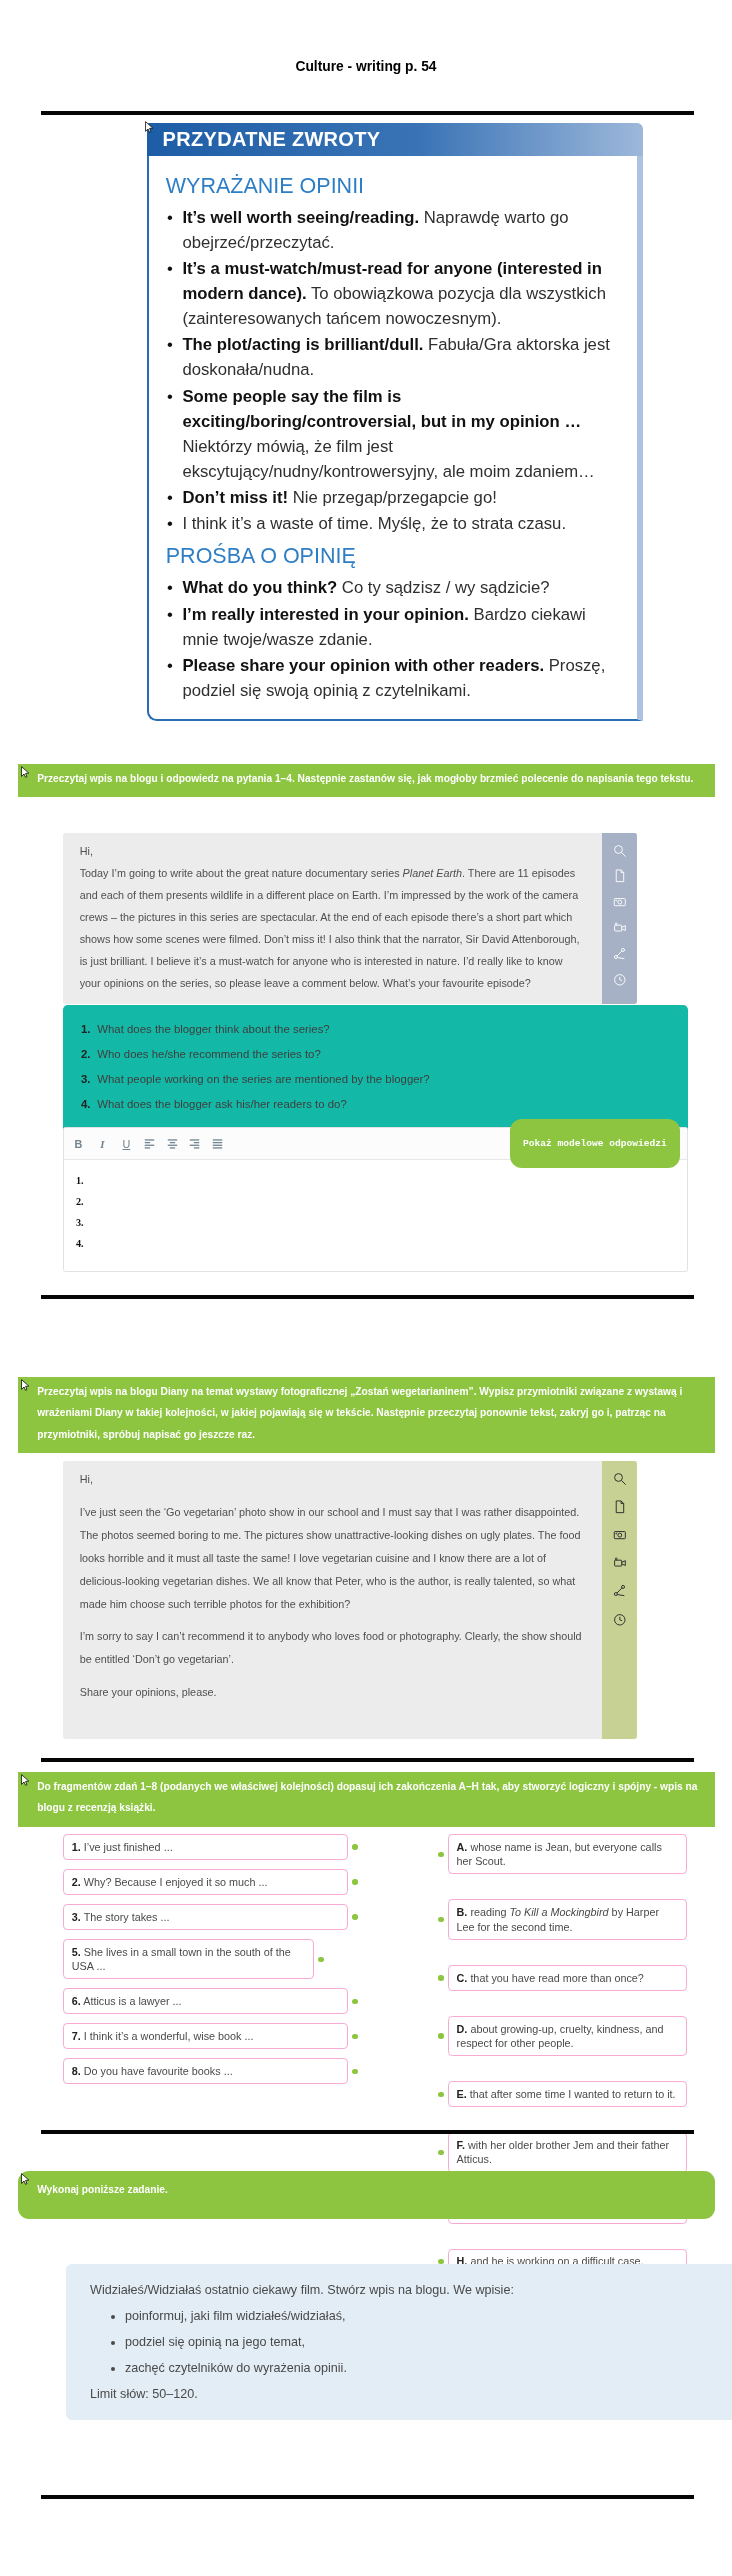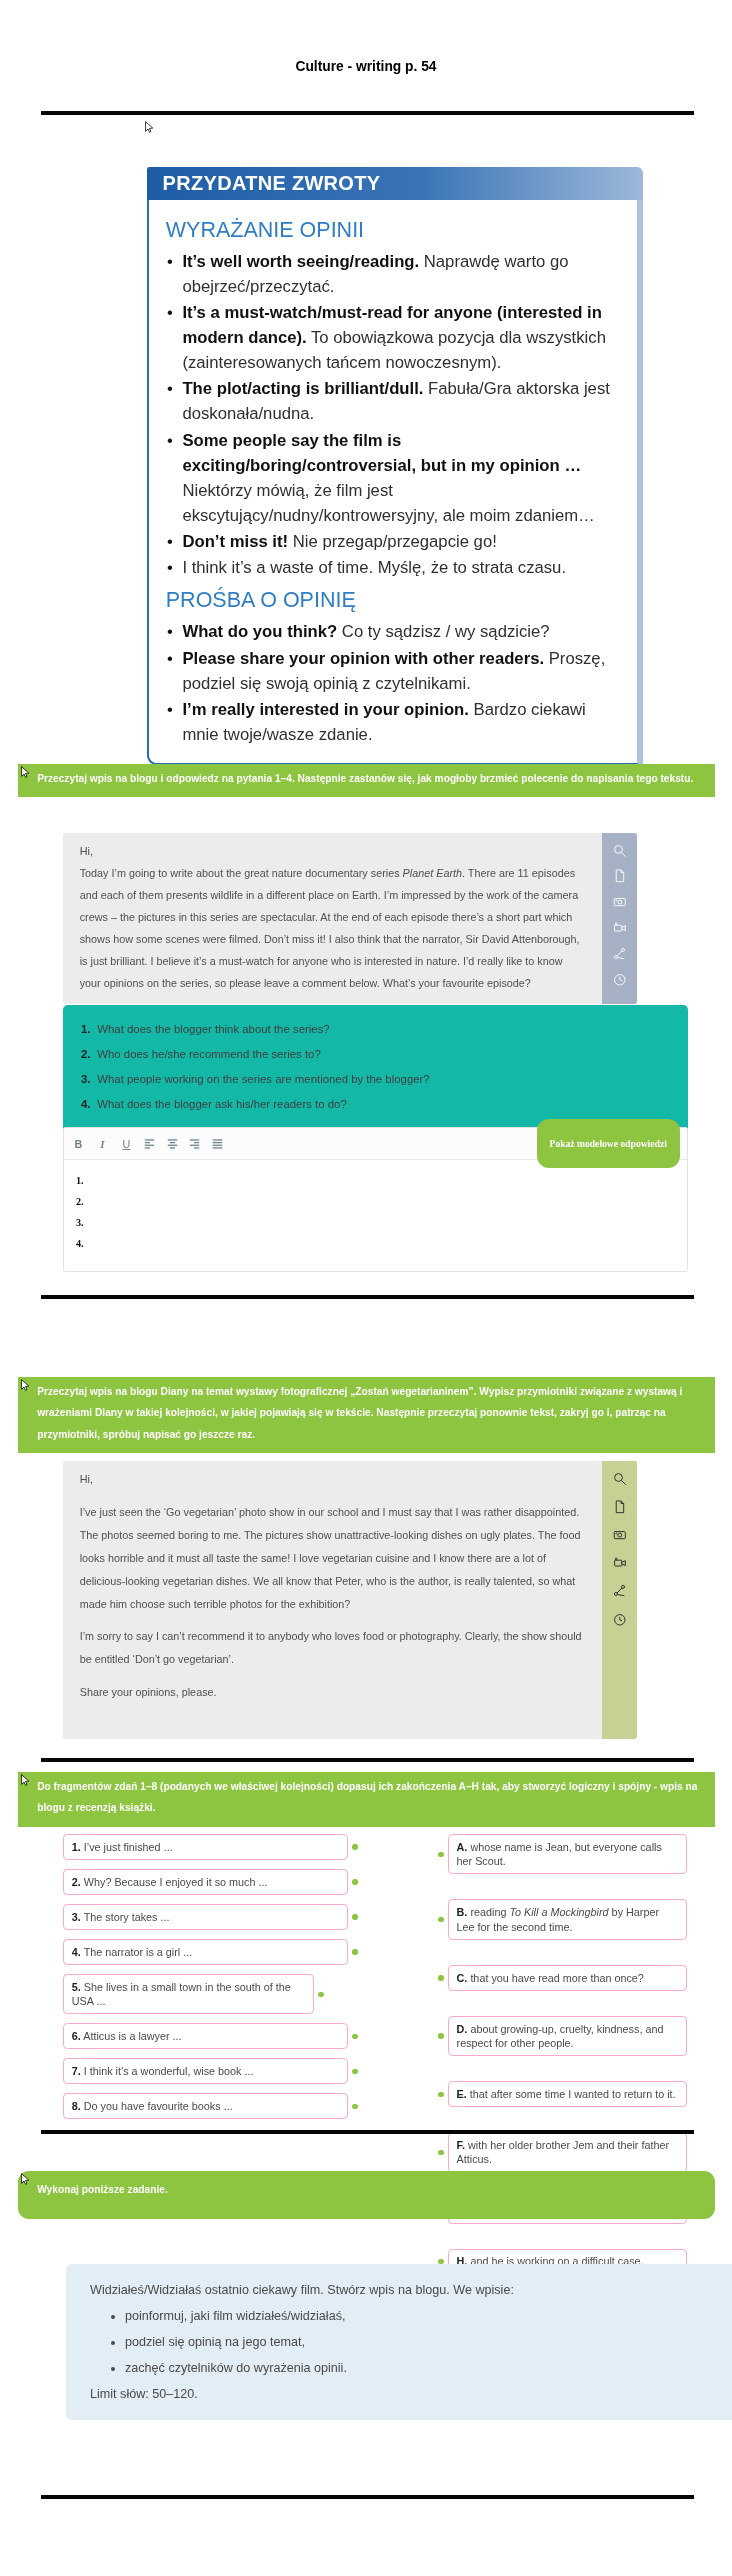--- a/index.html
+++ b/index.html
@@ -9,21 +9,21 @@
   .title { position:absolute; top:59px; left:0; width:100%; text-align:center;
            font-size:13.8px; font-weight:bold; color:#000; }
 
   .divider { position:absolute; left:41px; width:653px; height:4.2px; background:#050505; }
   .d1 { top:111px; } .d2 { top:1295px; } .d3 { top:1758px; } .d4 { top:2130px; } .d5 { top:2495px; }
 
   
   .phrases { position:absolute; top:123px; left:147px; width:496px; }
   .ph-header { height:33px; background:linear-gradient(90deg,#1d5da6 0%,#3a74b6 55%,#9db8da 100%);
                color:#fff; font-weight:bold; font-size:20px; line-height:33px; padding-left:15.6px;
-               border-top-left-radius:2.4px; border-top-right-radius:6px; letter-spacing:0.3px;margin-top:44px; }
+               border-top-left-radius:2.4px; border-top-right-radius:6px; letter-spacing:0.3px; }
   .ph-body { background:#fff; border-left:2.4px solid #2b6cb3; border-bottom:2.4px solid #2b6cb3;
              border-right:6px solid #abc2e1; border-bottom-left-radius:9.6px;
              padding:9.6px 10.8px 15.6px 14.4px; }
   .ph-body h2 { color:#2e7ec5; font-size:21.5px; font-weight:normal; margin:8.4px 0 6px 2.4px; }
   .ph-body ul { list-style:none; }
   .ph-body li { position:relative; padding-left:19px; font-size:16.7px; line-height:25px; color:#2f2f2f; margin-bottom:1.2px; }
   .ph-body li::before { content:"•"; position:absolute; left:3.6px; top:0; color:#111; }
   .ph-body li b { color:#111; }
 
   
@@ -61,21 +61,21 @@
             border:0.6px solid #e2e2e2; border-radius:2.4px; }
   .toolbar { display:flex; align-items:center; gap:9.6px; padding:4.8px 7.2px; background:#fcfcfc;
              border-bottom:0.6px solid #e8e8e8; height:32px; }
   .tb { background:none; border:none; cursor:pointer; color:#708391; font-size:10.8px; width:14.4px; }
   .tb-b { font-weight:bold; font-family:"Liberation Sans",sans-serif; }
   .tb-i { font-style:italic; font-family:"Liberation Serif",serif; font-weight:bold; }
   .tb-u { text-decoration:underline; }
   .tb-icon { background:none; border:none; cursor:pointer; color:#708391; display:flex; align-items:center; }
   .show-answers { margin-left:auto; background:#8dc540; color:#fff; border:none; cursor:pointer;
                   font-size:9.6px; font-weight:bold; padding:19px 13px; border-radius:12px;
-                  font-family:Liberation Serif, serif;text-align:right; }
+                  font-family:Liberation Mono, monospace;text-align:right; }
   .editor-area { padding:9.6px 12px; min-height:111px; }
   .ans { font-family:"Liberation Serif","DejaVu Serif",serif; font-weight:bold; font-size:10.2px;
          color:#111; line-height:21px; }
 
   
   .matching { position:absolute; top:1834px; left:63px; width:625px; display:flex; justify-content:space-between; }
   .mcol { display:flex; flex-direction:column; }
   .mcol-left { width:299px; }
   .mcol-right { width:254px;gap:16px; }
   .mrow { display:flex; align-items:center; margin-bottom:9px; }
@@ -113,22 +113,22 @@
         <li><b>It’s well worth seeing/reading.</b><span> Naprawdę warto go obejrzeć/przeczytać.</span></li>
         <li><b>It’s a must-watch/must-read for anyone (interested in modern dance).</b><span> To obowiązkowa pozycja dla wszystkich (zainteresowanych tańcem nowoczesnym).</span></li>
         <li><b>The plot/acting is brilliant/dull.</b><span> Fabuła/Gra aktorska jest doskonała/nudna.</span></li>
         <li><b>Some people say the film is exciting/boring/controversial, but in my opinion …</b><span> Niektórzy mówią, że film jest ekscytujący/nudny/kontrowersyjny, ale moim zdaniem…</span></li>
         <li><b>Don’t miss it!</b><span> Nie przegap/przegapcie go!</span></li>
         <li><b></b><span>I think it’s a waste of time. Myślę, że to strata czasu.</span></li>
       </ul>
       <h2>PROŚBA O OPINIĘ</h2>
       <ul>
         <li><b>What do you think?</b><span> Co ty sądzisz / wy sądzicie?</span></li>
+        <li><b>I’m really interested in your opinion.</b><span> Bardzo ciekawi mnie twoje/wasze zdanie.</span></li>
         <li><b>Please share your opinion with other readers.</b><span> Proszę, podziel się swoją opinią z czytelnikami.</span></li>
-        <li><b>I’m really interested in your opinion.</b><span> Bardzo ciekawi mnie twoje/wasze zdanie.</span></li>
       </ul>
     </div>
   </section>
 
   <div class="greenbar b1">
     <svg class="cursor cur-bar" viewBox="0 0 20 22">
         <path d="M4 1 L4 16.5 L8 12.8 L10.3 18 L12.7 16.9 L10.4 11.8 L15.6 11.3 Z" fill="#fff" stroke="#000" stroke-width="1.2"></path>
       </svg>
     <p style="padding-left:8.4px;">Przeczytaj wpis na blogu i odpowiedz na pytania 1–4. Następnie zastanów się, jak mogłoby brzmieć polecenie do napisania tego tekstu.</p>
   </div>
@@ -313,24 +313,20 @@
         </div>
       <div class="mrow">
           <div class="mbox"><b>2.</b> <span>Why? Because I enjoyed it so much ...</span></div>
           <span class="dot"></span>
         </div>
       <div class="mrow">
           <div class="mbox"><b>3.</b> <span>The story takes ...</span></div>
           <span class="dot"></span>
         </div>
       <div class="mrow">
-          <div class="mbox"><b>4.</b> <span>The narrator is a girl ...</span></div>
-          <span class="dot"></span>
-        </div>
-      <div class="mrow">
           <div class="mbox" style="width:251px;"><b>5.</b> <span>She lives in a small town in the south of the USA ...</span></div>
           <span class="dot"></span>
         </div>
       <div class="mrow">
           <div class="mbox"><b>6.</b> <span>Atticus is a lawyer ...</span></div>
           <span class="dot"></span>
         </div>
       <div class="mrow">
           <div class="mbox"><b>7.</b> <span>I think it’s a wonderful, wise book ...</span></div>
           <span class="dot"></span>

